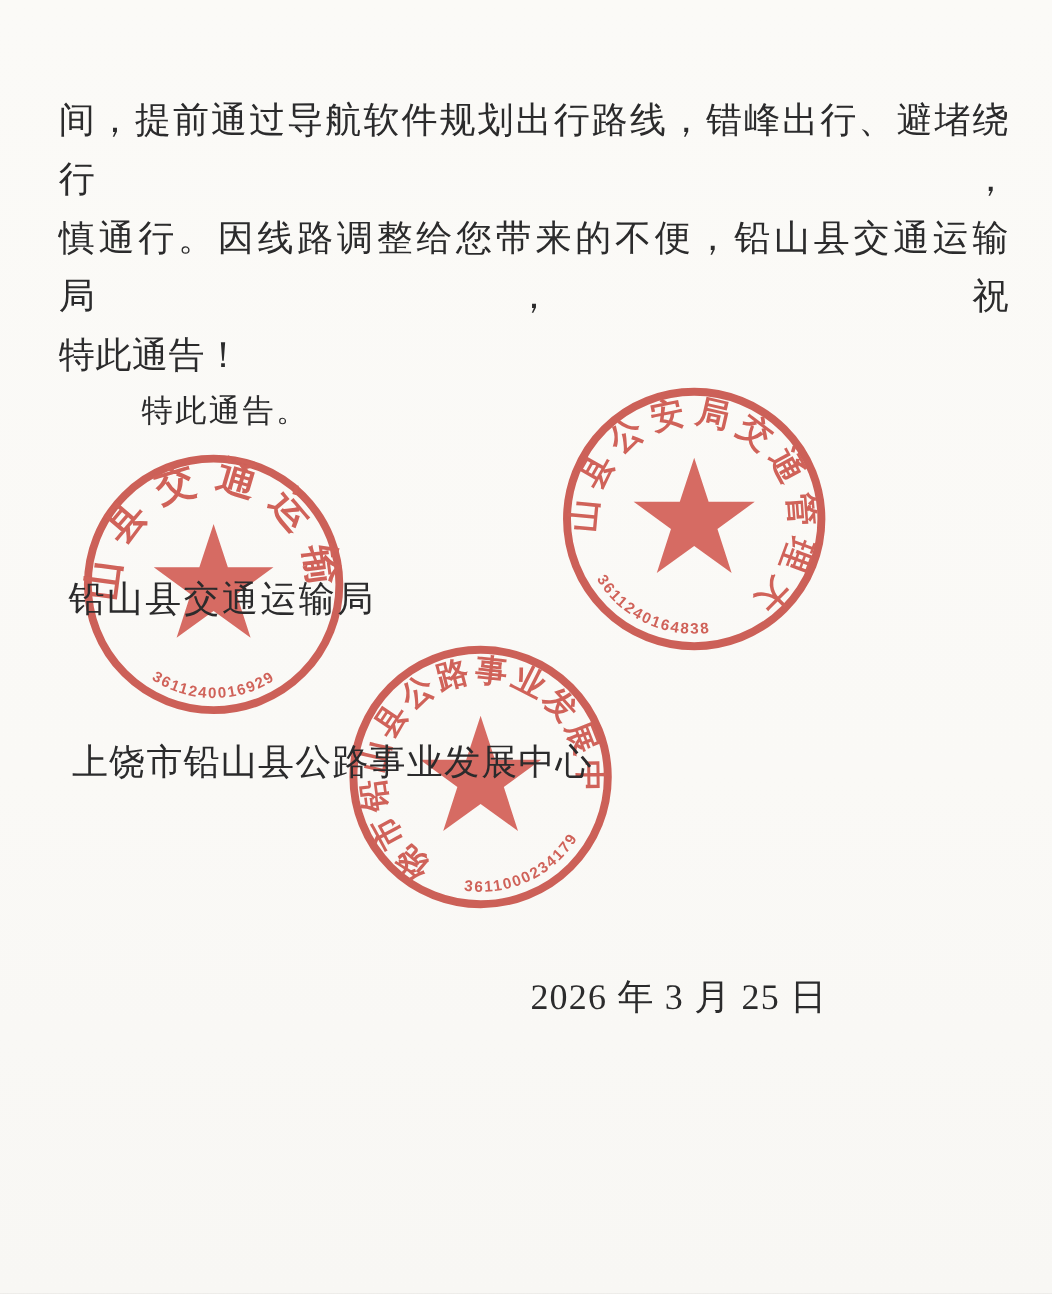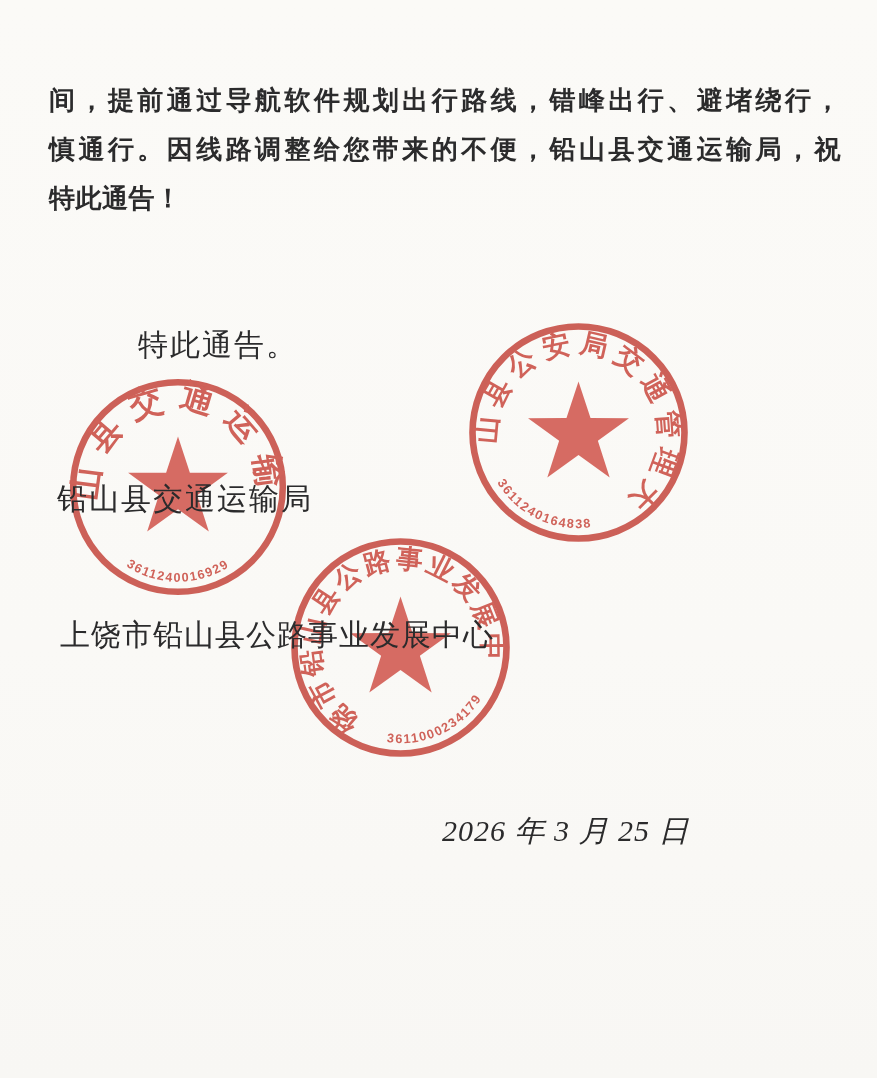--- a/index.html
+++ b/index.html
@@ -6,39 +6,38 @@
   .page{
     position:relative;
     width:877px;height:1078px;
     background:linear-gradient(180deg,#fbfaf7 0%,#faf9f6 60%,#f8f7f4 100%);
     overflow:hidden;
     font-family:"Liberation Serif","DejaVu Serif",serif;
     color:#2b2b2c;
   }
   .body-text{
     position:absolute;left:49px;top:76px;width:792px;
-    font-size:26px;line-height:49px;letter-spacing:.5px;
+    font-size:30px;line-height:49px;letter-spacing:.5px;
     z-index:1;
-    font-weight:bold;
   }
   .bline{white-space:nowrap;}
   .bline.j{white-space:normal;text-align:justify;text-align-last:justify;text-justify:inter-character;}
   .closing{
     position:absolute;left:118px;top:325px;
-    font-size:30px;letter-spacing:2px;z-index:1;margin-left:20px;
+    font-size:26px;letter-spacing:2px;z-index:1;
   }
   .sig{
     position:absolute;font-size:30px;z-index:3;white-space:nowrap;
   }
   .sig-left{left:57px;top:479px;letter-spacing:2px;}
   .sig-right{left:473px;top:479px;letter-spacing:2px;}
   .sig-bottom{left:60px;top:615px;letter-spacing:1px;}
   .doc-date{
     position:absolute;left:442px;top:811px;
-    font-size:30px;letter-spacing:1px;z-index:1;white-space:nowrap;font-style:italic;
+    font-size:30px;letter-spacing:1px;z-index:1;white-space:nowrap;
   }
   .seal{position:absolute;z-index:2;opacity:.84;}
   .seal .ring{fill:none;stroke:#c4443a;stroke-width:6.5;}
   .seal .star{fill:#cc4238;opacity:.92;}
   .seal text{fill:#c8463c;font-family:"Liberation Sans","DejaVu Sans",sans-serif;}
   .seal .arc{font-weight:bold;}
   .seal-0 .arc{font-size:33px;letter-spacing:13px;}
   .seal-1 .arc{font-size:27px;letter-spacing:7px;}
   .seal-2 .arc{font-size:26px;letter-spacing:3px;}
   .seal .ser{font-size:12.5px;letter-spacing:1.5px;font-weight:bold;}

